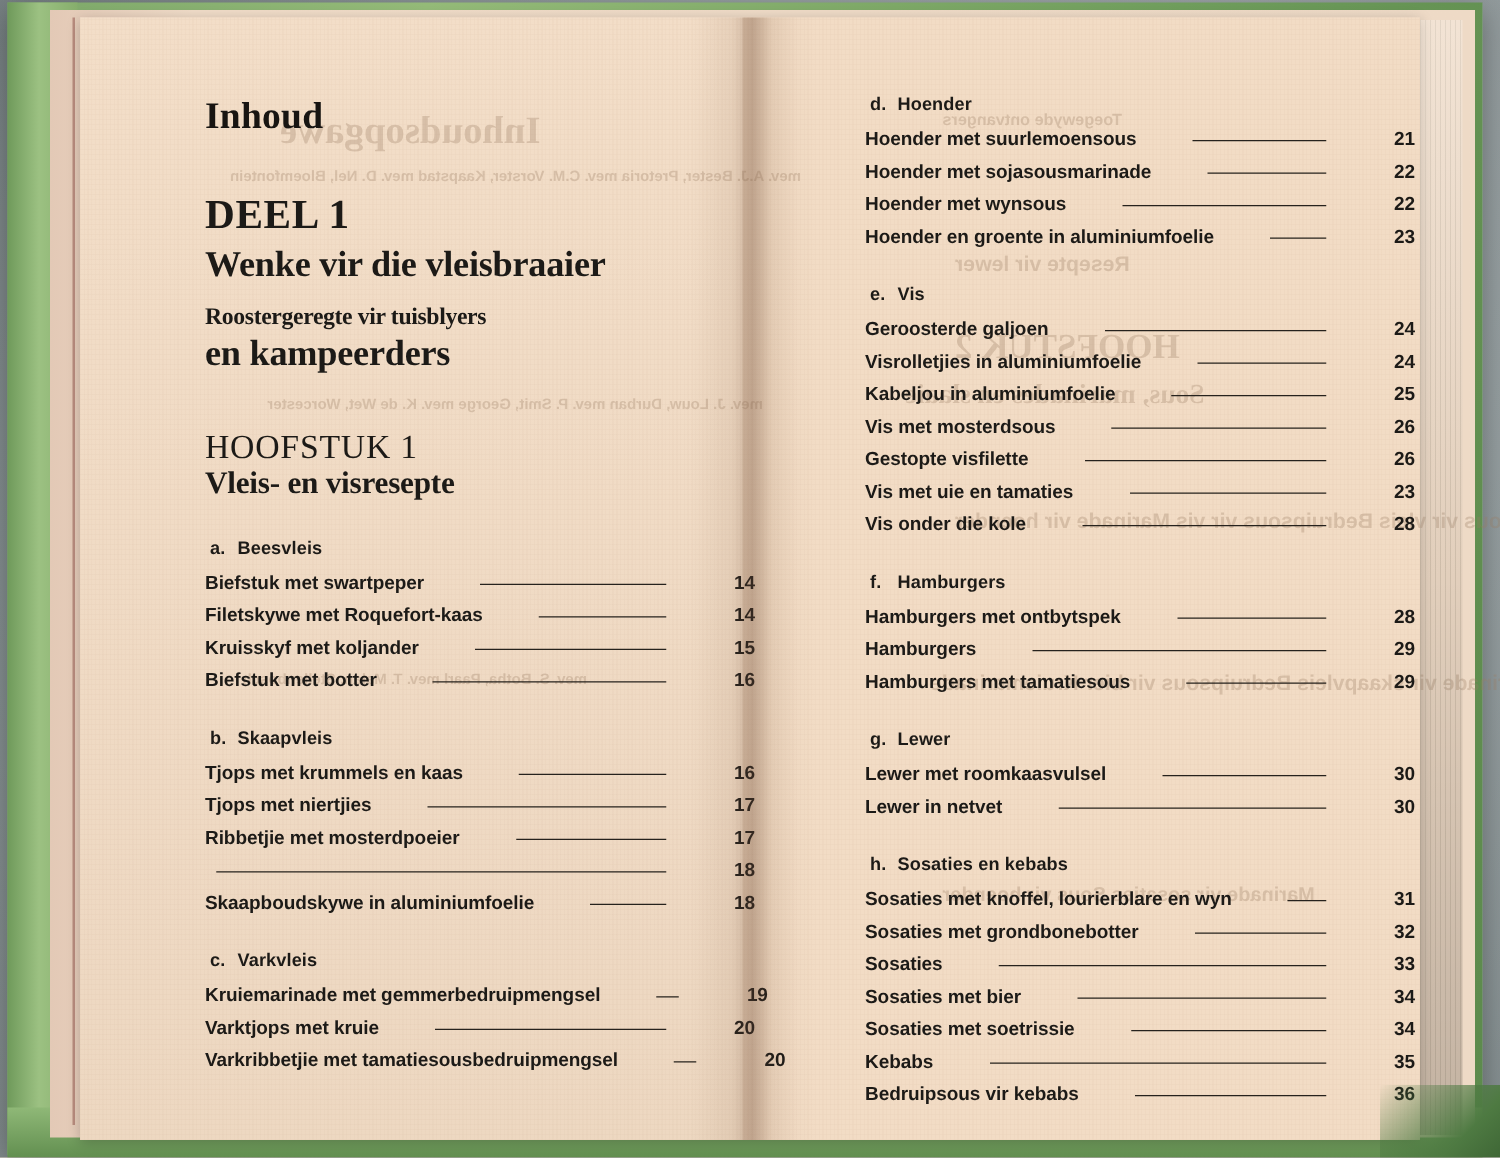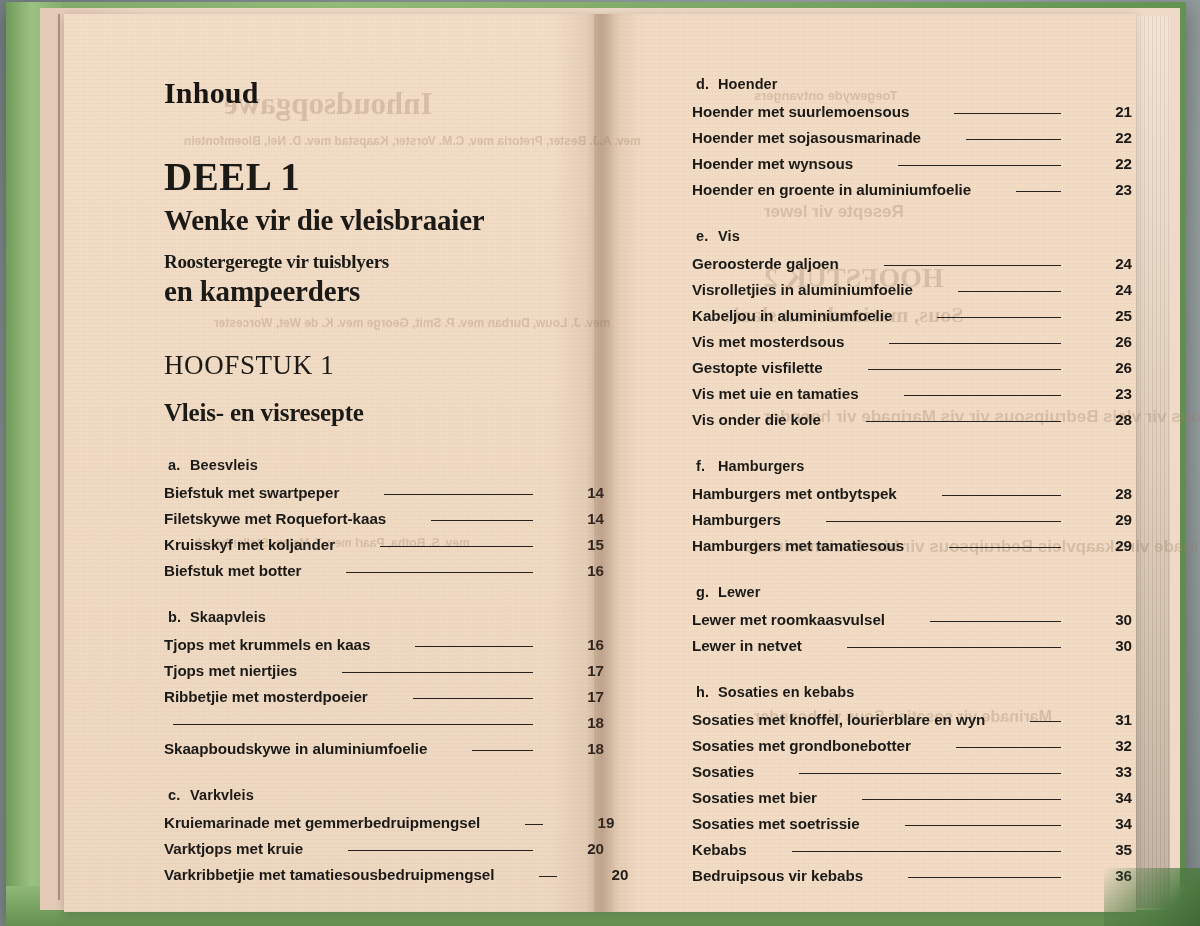--- a/index.html
+++ b/index.html
@@ -104,35 +104,35 @@
   #col-left{left:100px;top:62px;width:440px;}
   #col-right{left:628px;top:62px;width:440px;}
 
   .inhoud{
     font-family:"Liberation Serif", serif;
     font-weight:700;font-size:30px;letter-spacing:.2px;
     margin:0 0 44px 0;color:#181512;
   }
   .deel{
     font-family:"Liberation Serif", serif;
-    font-weight:700;font-size:39px;margin:0 0 4px 0;letter-spacing:.5px;
+    font-weight:700;font-size:33px;margin:0 0 4px 0;letter-spacing:.5px;
   }
   .deel-sub{
     font-family:"Liberation Serif", serif;
     font-weight:700;font-size:29px;line-height:1.18;margin:0;
     letter-spacing:-.2px;
   }
   .deel-sub2{
     font-family:"Liberation Serif", serif;
     font-weight:700;font-size:19px;line-height:1.18;margin:14px 0 0 0;
     letter-spacing:-.3px;
   }
   .hoofstuk{
     font-family:"Liberation Serif", serif;
-    font-weight:400;font-size:27px;margin:42px 0 18px 0;letter-spacing:.6px;
+    font-weight:400;font-size:27px;margin:42px 0 0 0;letter-spacing:.6px;
   }
   .hoofstuk-sub{
     font-family:"Liberation Serif", serif;
     font-weight:700;font-size:25px;margin:0 0 0 0;letter-spacing:-.2px;
   }
   .section{
     display:flex;align-items:baseline;
     font-size:14.5px;font-weight:700;letter-spacing:.1px;
     margin:30px 0 11px 4px;
   }

